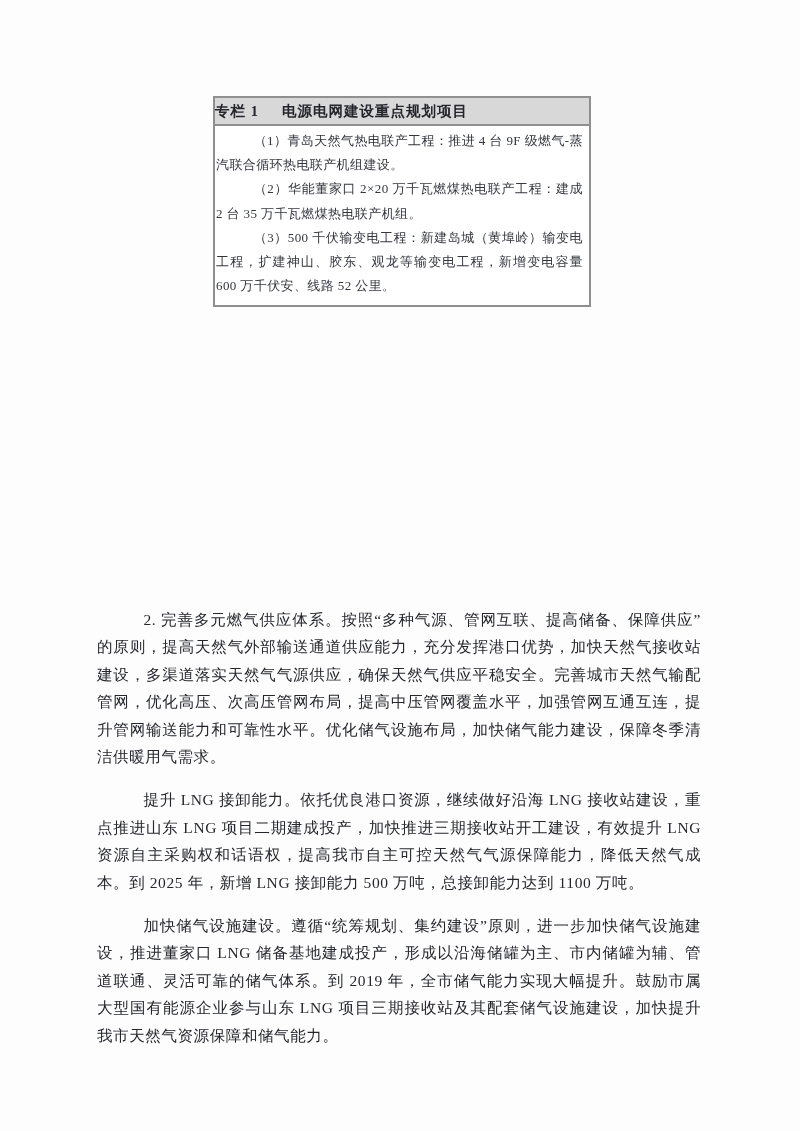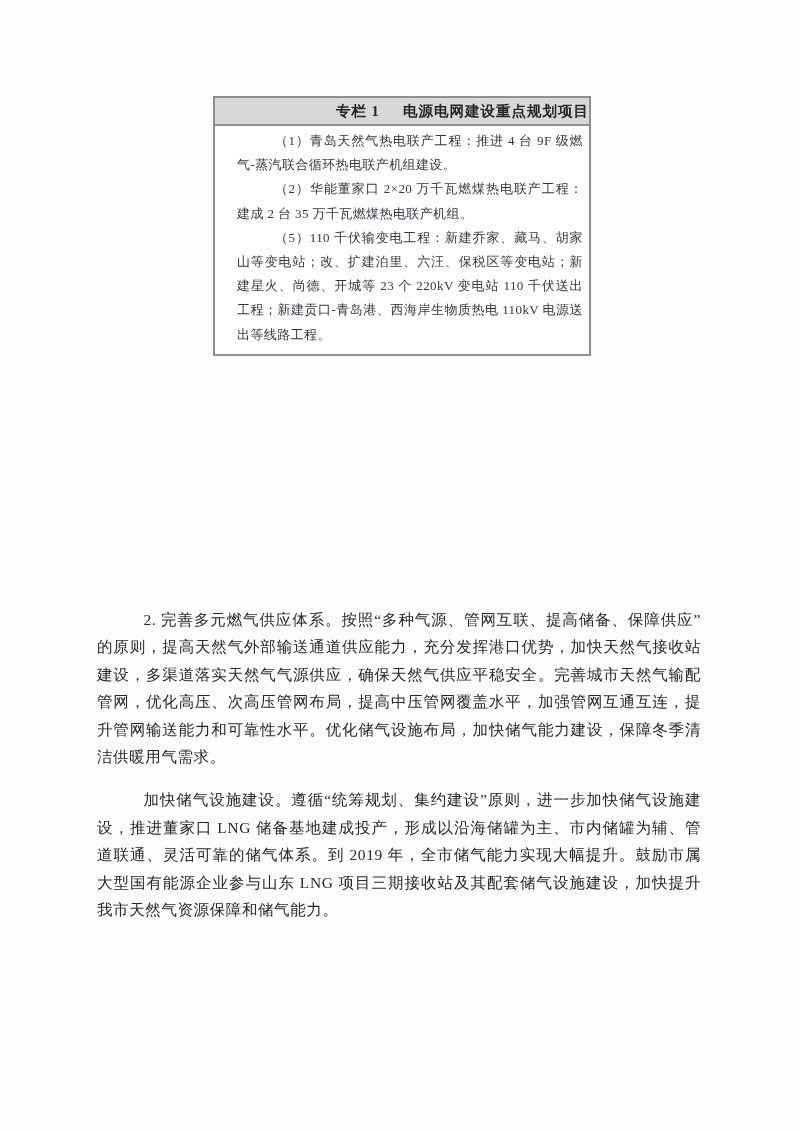--- a/index.html
+++ b/index.html
@@ -22,33 +22,33 @@
     left: 213px;
     top: 96px;
     width: 378px;
     border: 2px solid #8f8f8f;
     box-sizing: border-box;
     background: #ffffff;
   }
   .callout-header {
     background: #d8d8d8;
     border-bottom: 2px solid #8f8f8f;
-    text-align: right;
+    text-align: left;
     font-weight: bold;
     font-size: 14.5px;
     line-height: 26px;
     color: #24252c;
     letter-spacing: 1px;
   }
   .callout-header .gap {
     display: inline-block;
     width: 1.6em;
   }
   .callout-body {
-    padding: 3px 6px 7px 22px;
+    padding: 3px 6px 7px 1px;
   }
   .callout-body p {
     margin: 0;
     font-size: 13px;
     line-height: 24.2px;
     text-indent: 2.9em;
     text-align: justify;
     color: #34363f;
     letter-spacing: 0.4px;
   }
@@ -74,22 +74,23 @@
 
 <div class="page">
 
   <div class="callout">
     <div class="callout-header">
       <span>专栏 1</span><span class="gap"></span><span>电源电网建设重点规划项目</span>
     </div>
     <div class="callout-body">
       <p>（1）青岛天然气热电联产工程：推进 4 台 9F 级燃气-蒸汽联合循环热电联产机组建设。</p>
       <p>（2）华能董家口 2×20 万千瓦燃煤热电联产工程：建成 2 台 35 万千瓦燃煤热电联产机组。</p>
-      <p>（5）110 千伏输变电工程：新建乔家、藏马、胡家山等变电站；改、扩建泊里、六汪、保税区等变电站；新建星火、尚德、开城等 23 个 220kV 变电站 110 千伏送出工程；新建贡口-青岛港、西海岸生物质热电 110kV 电源送出等线路工程。</p>
+      <p>（3）500 千伏输变电工程：新建岛城（黄埠岭）输变电工程，扩建神山、胶东、观龙等输变电工程，新增变电容量 600 万千伏安、线路 52 公里。</p>
     </div>
   </div>
 
   <div class="bodytext">
     <p>2. 完善多元燃气供应体系。按照“多种气源、管网互联、提高储备、保障供应”的原则，提高天然气外部输送通道供应能力，充分发挥港口优势，加快天然气接收站建设，多渠道落实天然气气源供应，确保天然气供应平稳安全。完善城市天然气输配管网，优化高压、次高压管网布局，提高中压管网覆盖水平，加强管网互通互连，提升管网输送能力和可靠性水平。优化储气设施布局，加快储气能力建设，保障冬季清洁供暖用气需求。</p>
+    <p>提升 LNG 接卸能力。依托优良港口资源，继续做好沿海 LNG 接收站建设，重点推进山东 LNG 项目二期建成投产，加快推进三期接收站开工建设，有效提升 LNG 资源自主采购权和话语权，提高我市自主可控天然气气源保障能力，降低天然气成本。到 2025 年，新增 LNG 接卸能力 500 万吨，总接卸能力达到 1100 万吨。</p>
     <p>加快储气设施建设。遵循“统筹规划、集约建设”原则，进一步加快储气设施建设，推进董家口 LNG 储备基地建成投产，形成以沿海储罐为主、市内储罐为辅、管道联通、灵活可靠的储气体系。到 2019 年，全市储气能力实现大幅提升。鼓励市属大型国有能源企业参与山东 LNG 项目三期接收站及其配套储气设施建设，加快提升我市天然气资源保障和储气能力。</p>
   </div>
 
 </div>
 
 </body></html>

